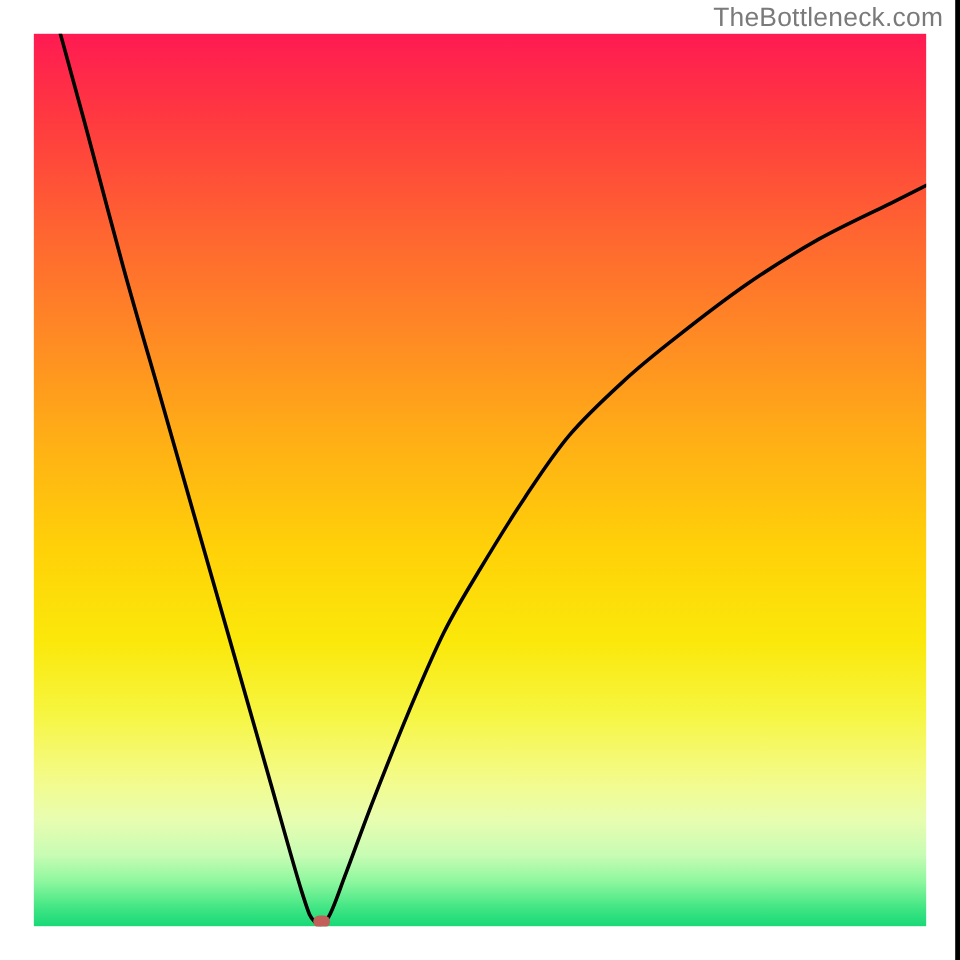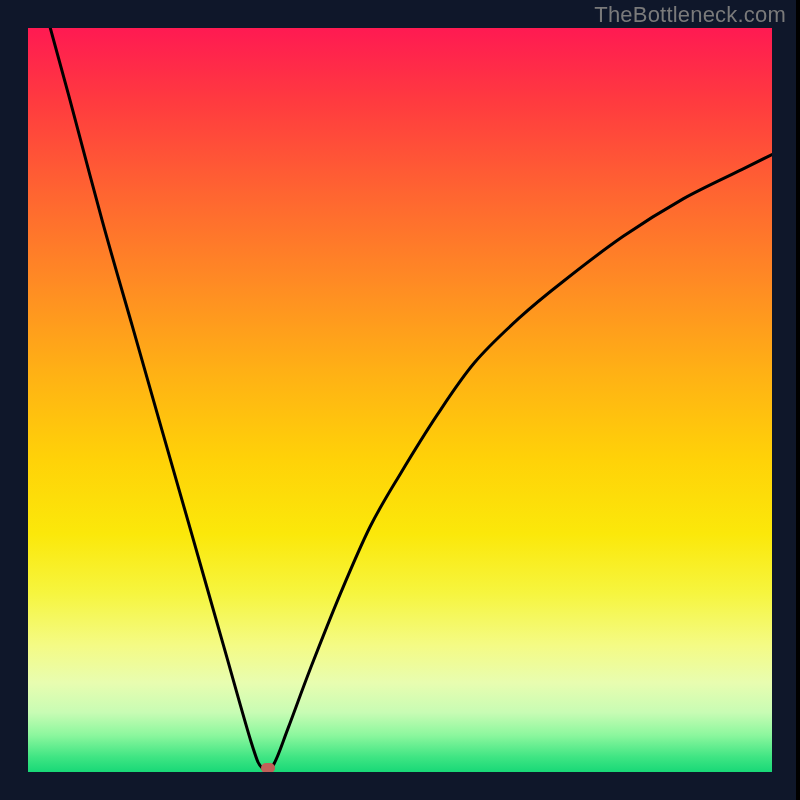--- a/index.html
+++ b/index.html
@@ -8,21 +8,21 @@
     width: 800px;
     height: 800px;
     background: #000;
     font-family: Arial, Helvetica, sans-serif;
     overflow: hidden;
   }
   .frame {
     position: relative;
     width: 796px;
     height: 800px;
-    background: #0f172a;
+    background: #ffffff;
   }
   .watermark {
     position: absolute;
     top: 2px;
     right: 10px;
     color: #7a7a7a;
     font-size: 22px;
     font-weight: 500;
     letter-spacing: 0.2px;
     z-index: 20;

